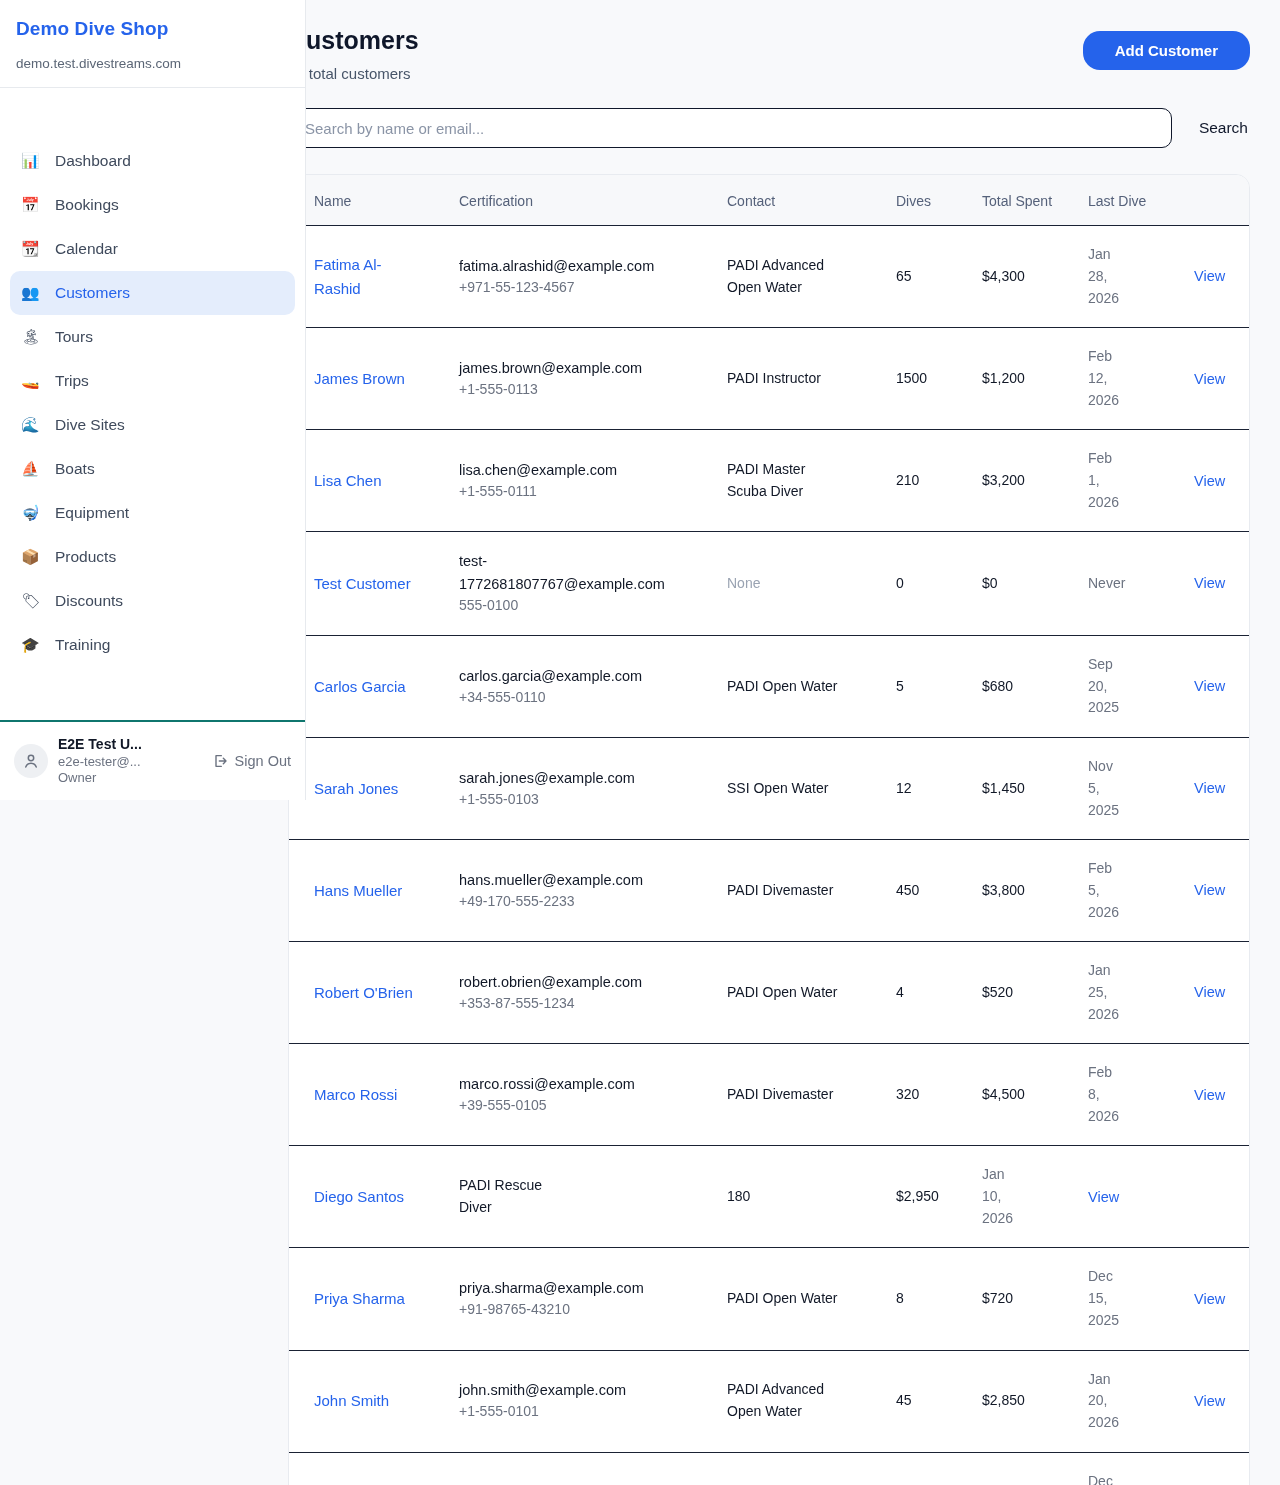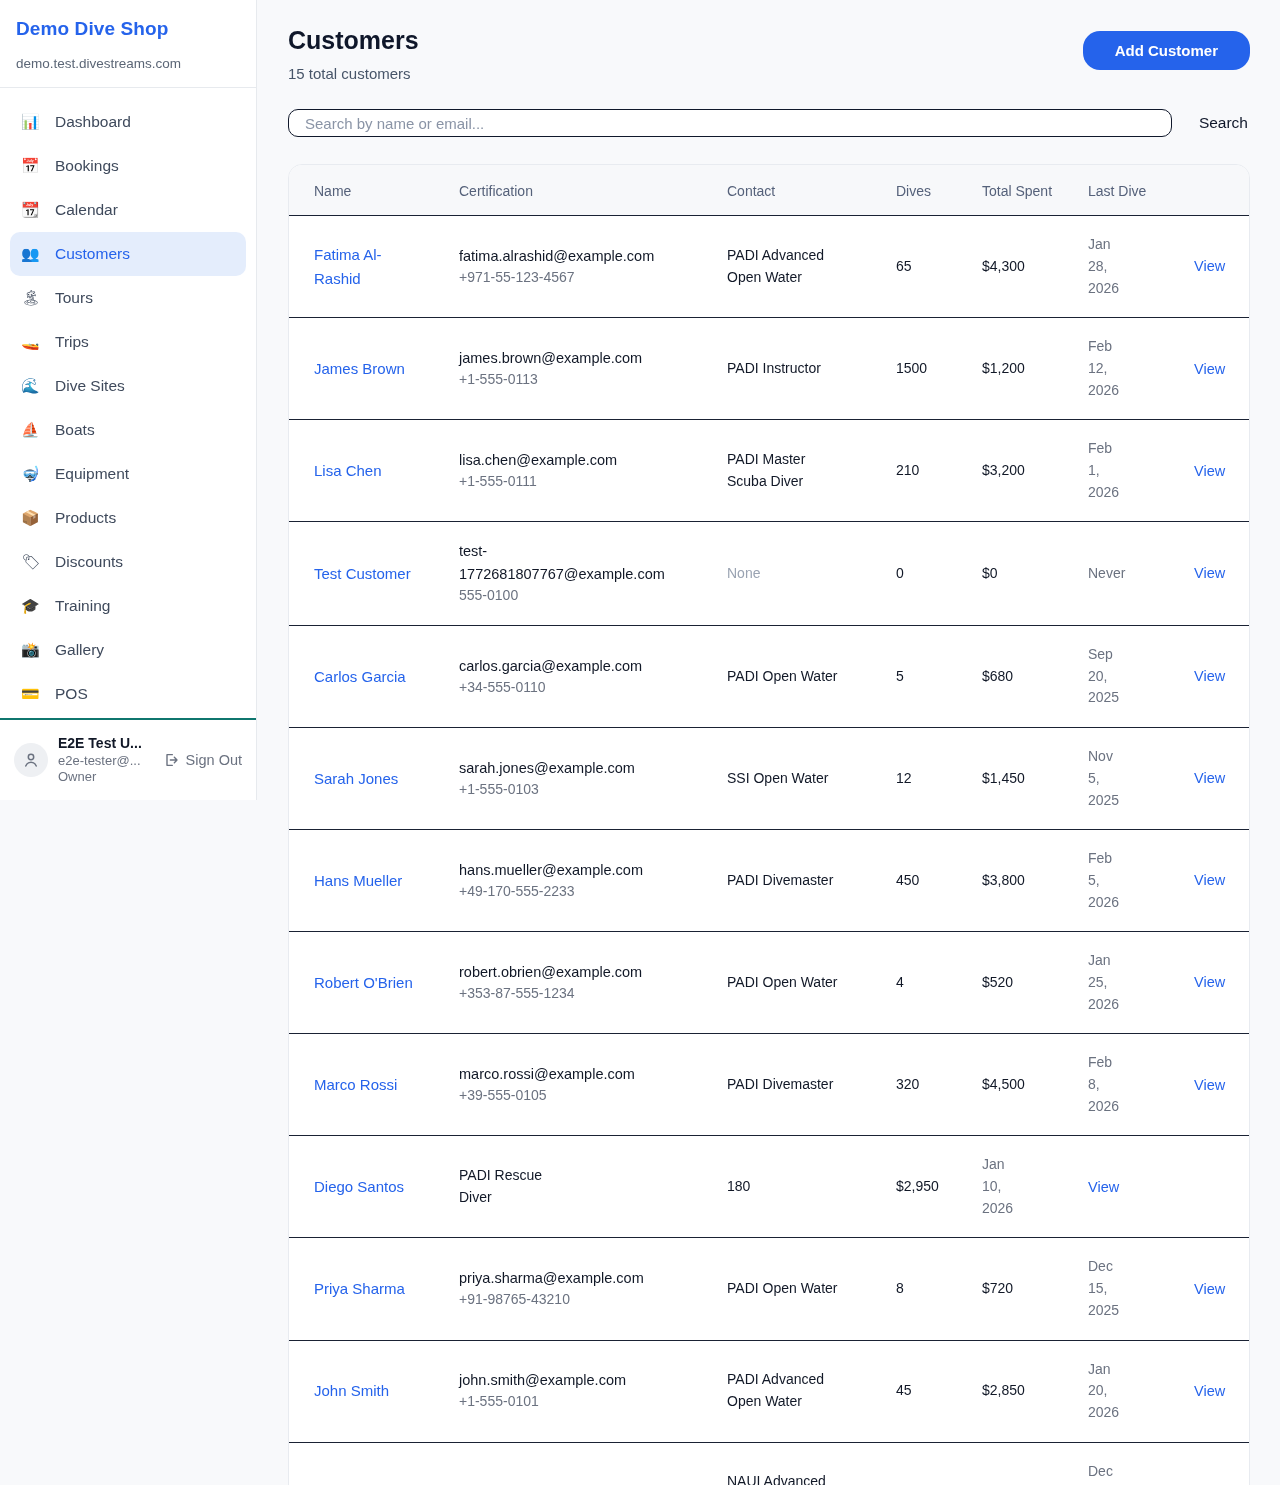--- a/index.html
+++ b/index.html
@@ -8,24 +8,24 @@
     font-family: "Liberation Sans", "DejaVu Sans", sans-serif;
     background: #f8f9fb;
     color: #0f172a;
     position: relative;
     min-height: 1485px;
   }
 
   
   .sidebar {
     position: absolute; top: 0; left: 0;
-    width: 257px; height: 800px;
+    width: 306px; height: 800px;
     background: #ffffff;
     border-right: 1px solid #e7eaee;
-    display: flex; flex-direction: column;
+    display: flex; flex-direction: column; gap: 39px;
   }
   .shop-header { padding: 18px 16px 16px; border-bottom: 1px solid #e7eaee; }
   .shop-title { color: #2563eb; font-size: 19px; font-weight: bold; letter-spacing: .1px; }
   .shop-domain { color: #5b6676; font-size: 13.5px; margin-top: 16px; }
   .nav { padding: 12px 8px 8px; flex: 1 1 auto; overflow: hidden; }
   .nav-item {
     display: flex; align-items: center; gap: 13px;
     height: 44px; padding: 0 10px; margin: 0 2px;
     border-radius: 10px; cursor: pointer;
     color: #3f4a5c; font-size: 15.5px;
@@ -58,21 +58,21 @@
   .page-title { font-size: 25px; font-weight: bold; color: #0f172a; }
   .page-subtitle { font-size: 15px; color: #475569; margin-top: 10px; }
   .btn-primary {
     background: #2563eb; color: #fff; border: none; border-radius: 17px;
     font-size: 15px; font-weight: 600; padding: 11px 32px; cursor: pointer;
     font-family: inherit; margin-top: 5px;
   }
 
   .search-row { display: flex; align-items: center; gap: 25px; margin-top: 26px; }
   .search-input {
-    flex: 1 1 auto; height: 28px;
+    flex: 1 1 auto; height: 40px;
     border: 1px solid #10182b; border-radius: 10px;
     padding: 0 16px; font-size: 15px; background: #fff;
     font-family: inherit; color: #0f172a; outline: none;
   }
   .search-input::placeholder { color: #8a94a6; }
   .search-btn {
     background: none; border: none; color: #0f172a;
     font-size: 15.5px; cursor: pointer; font-family: inherit; padding: 6px 2px;
   }
 

